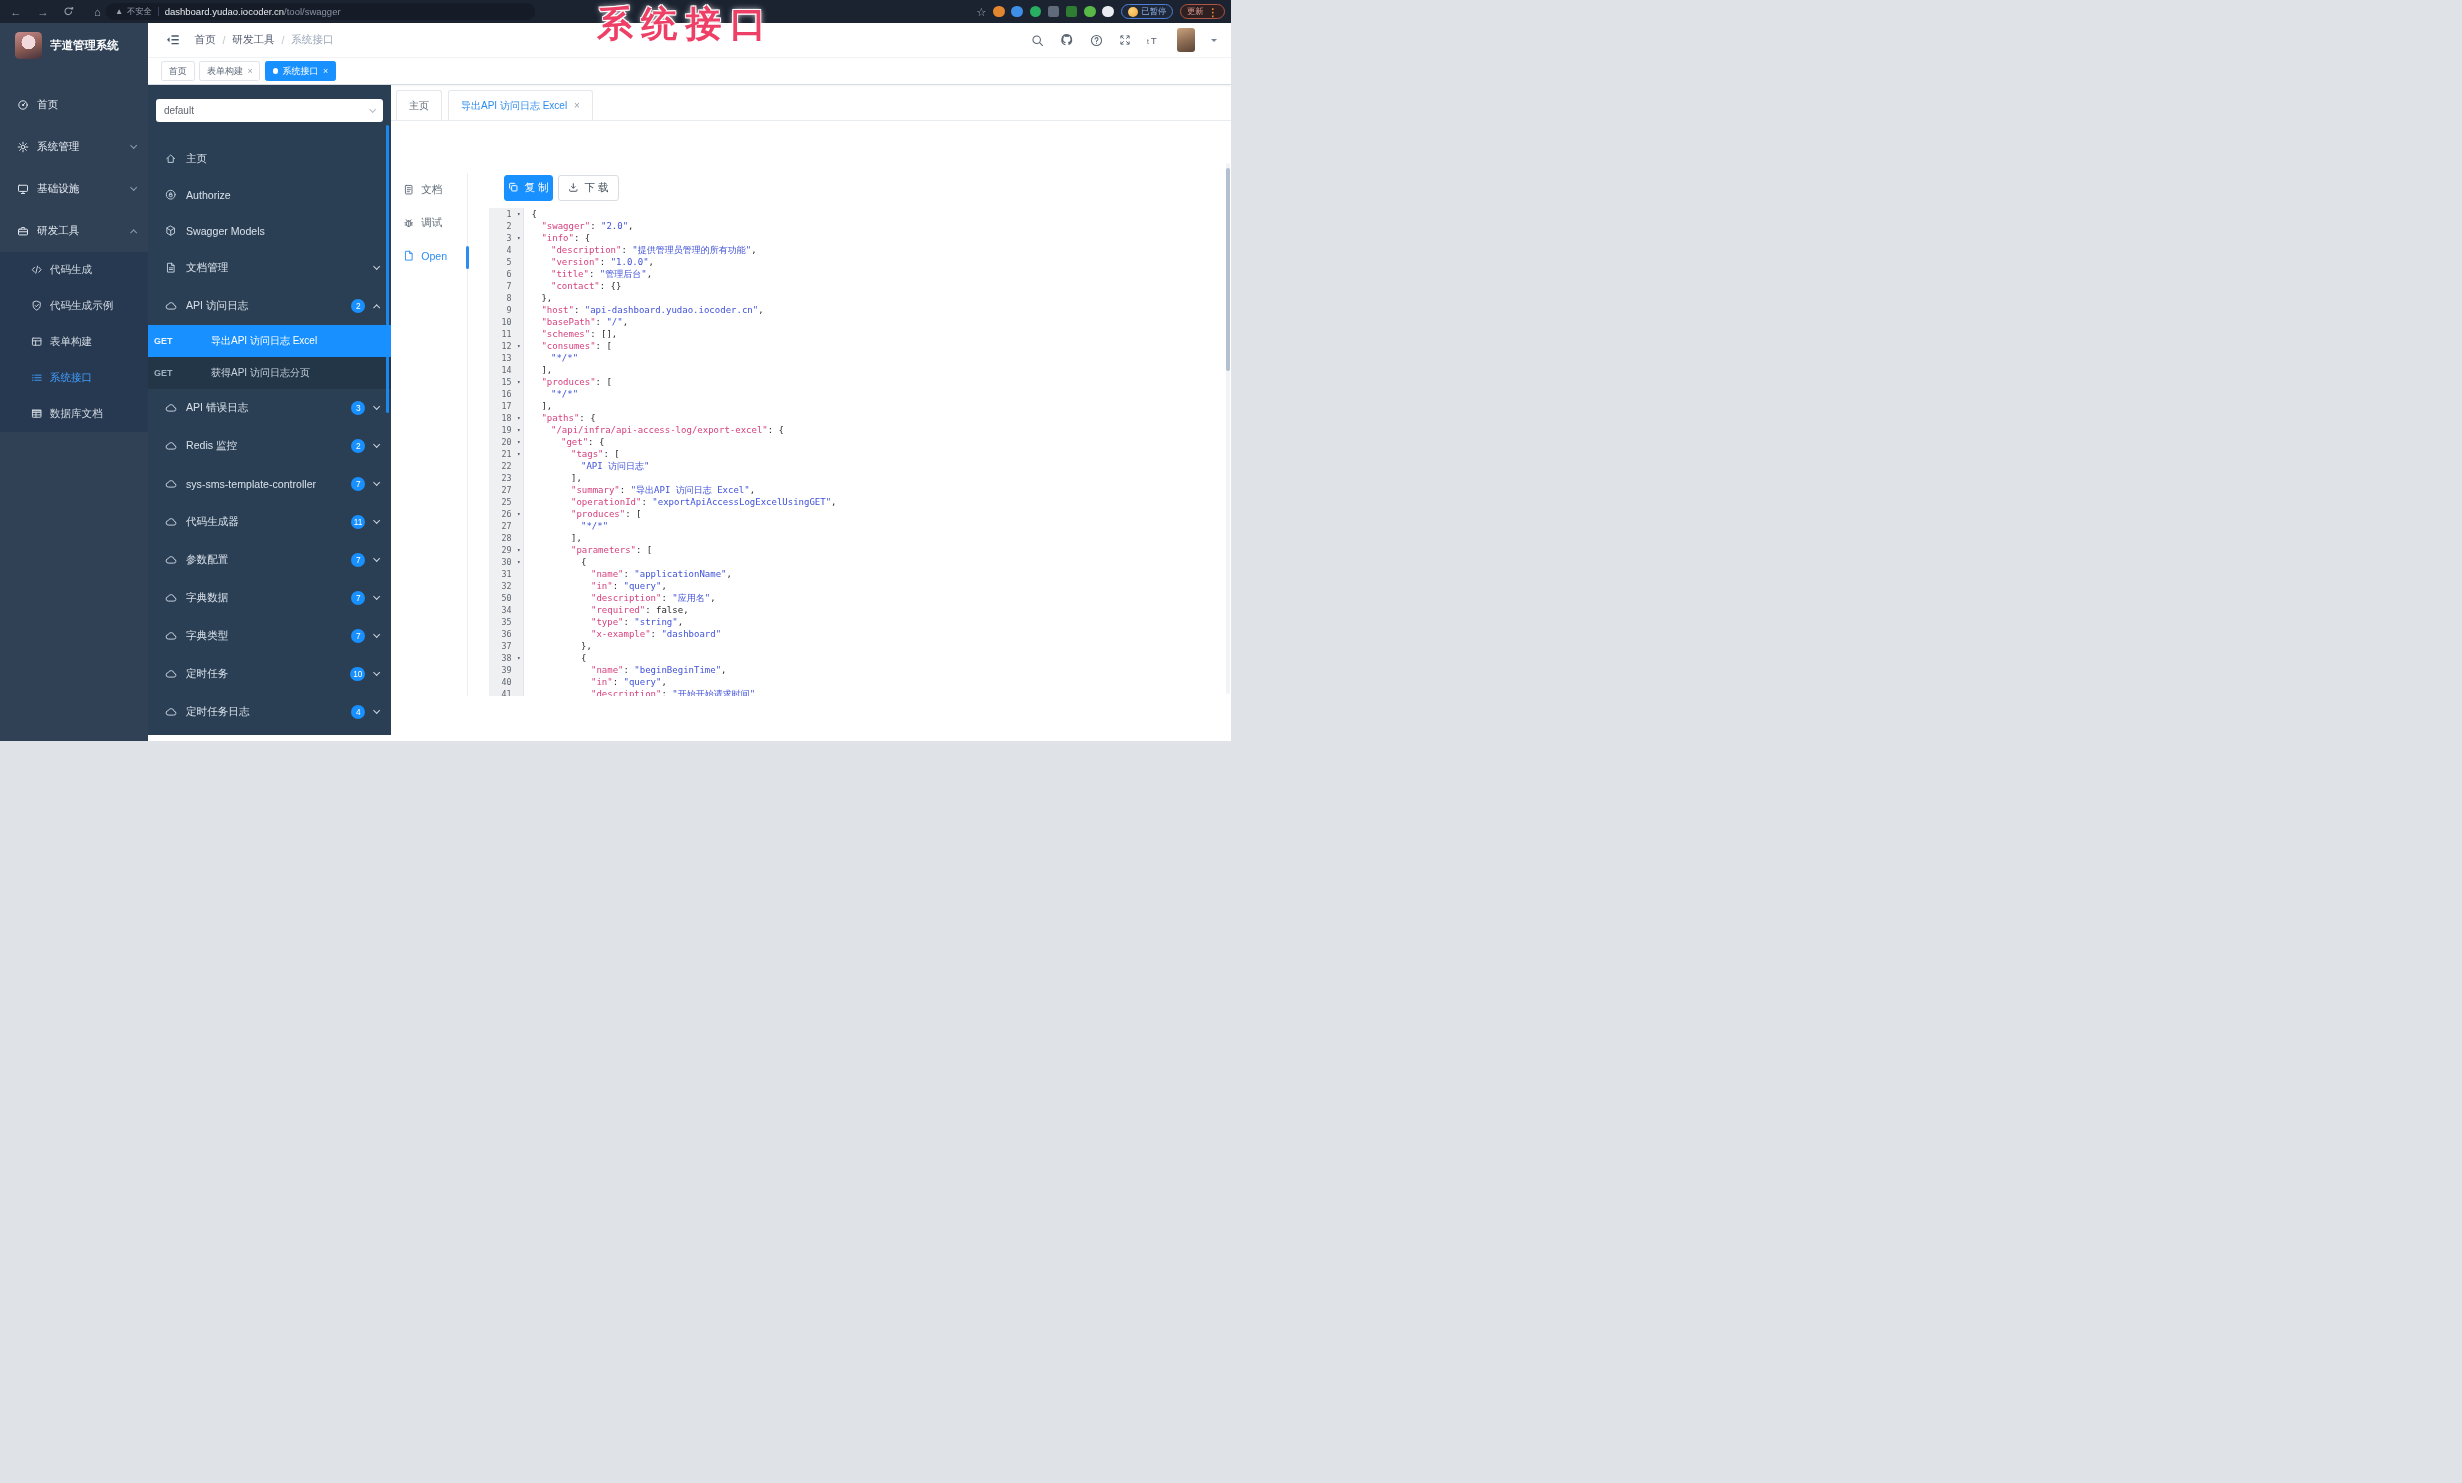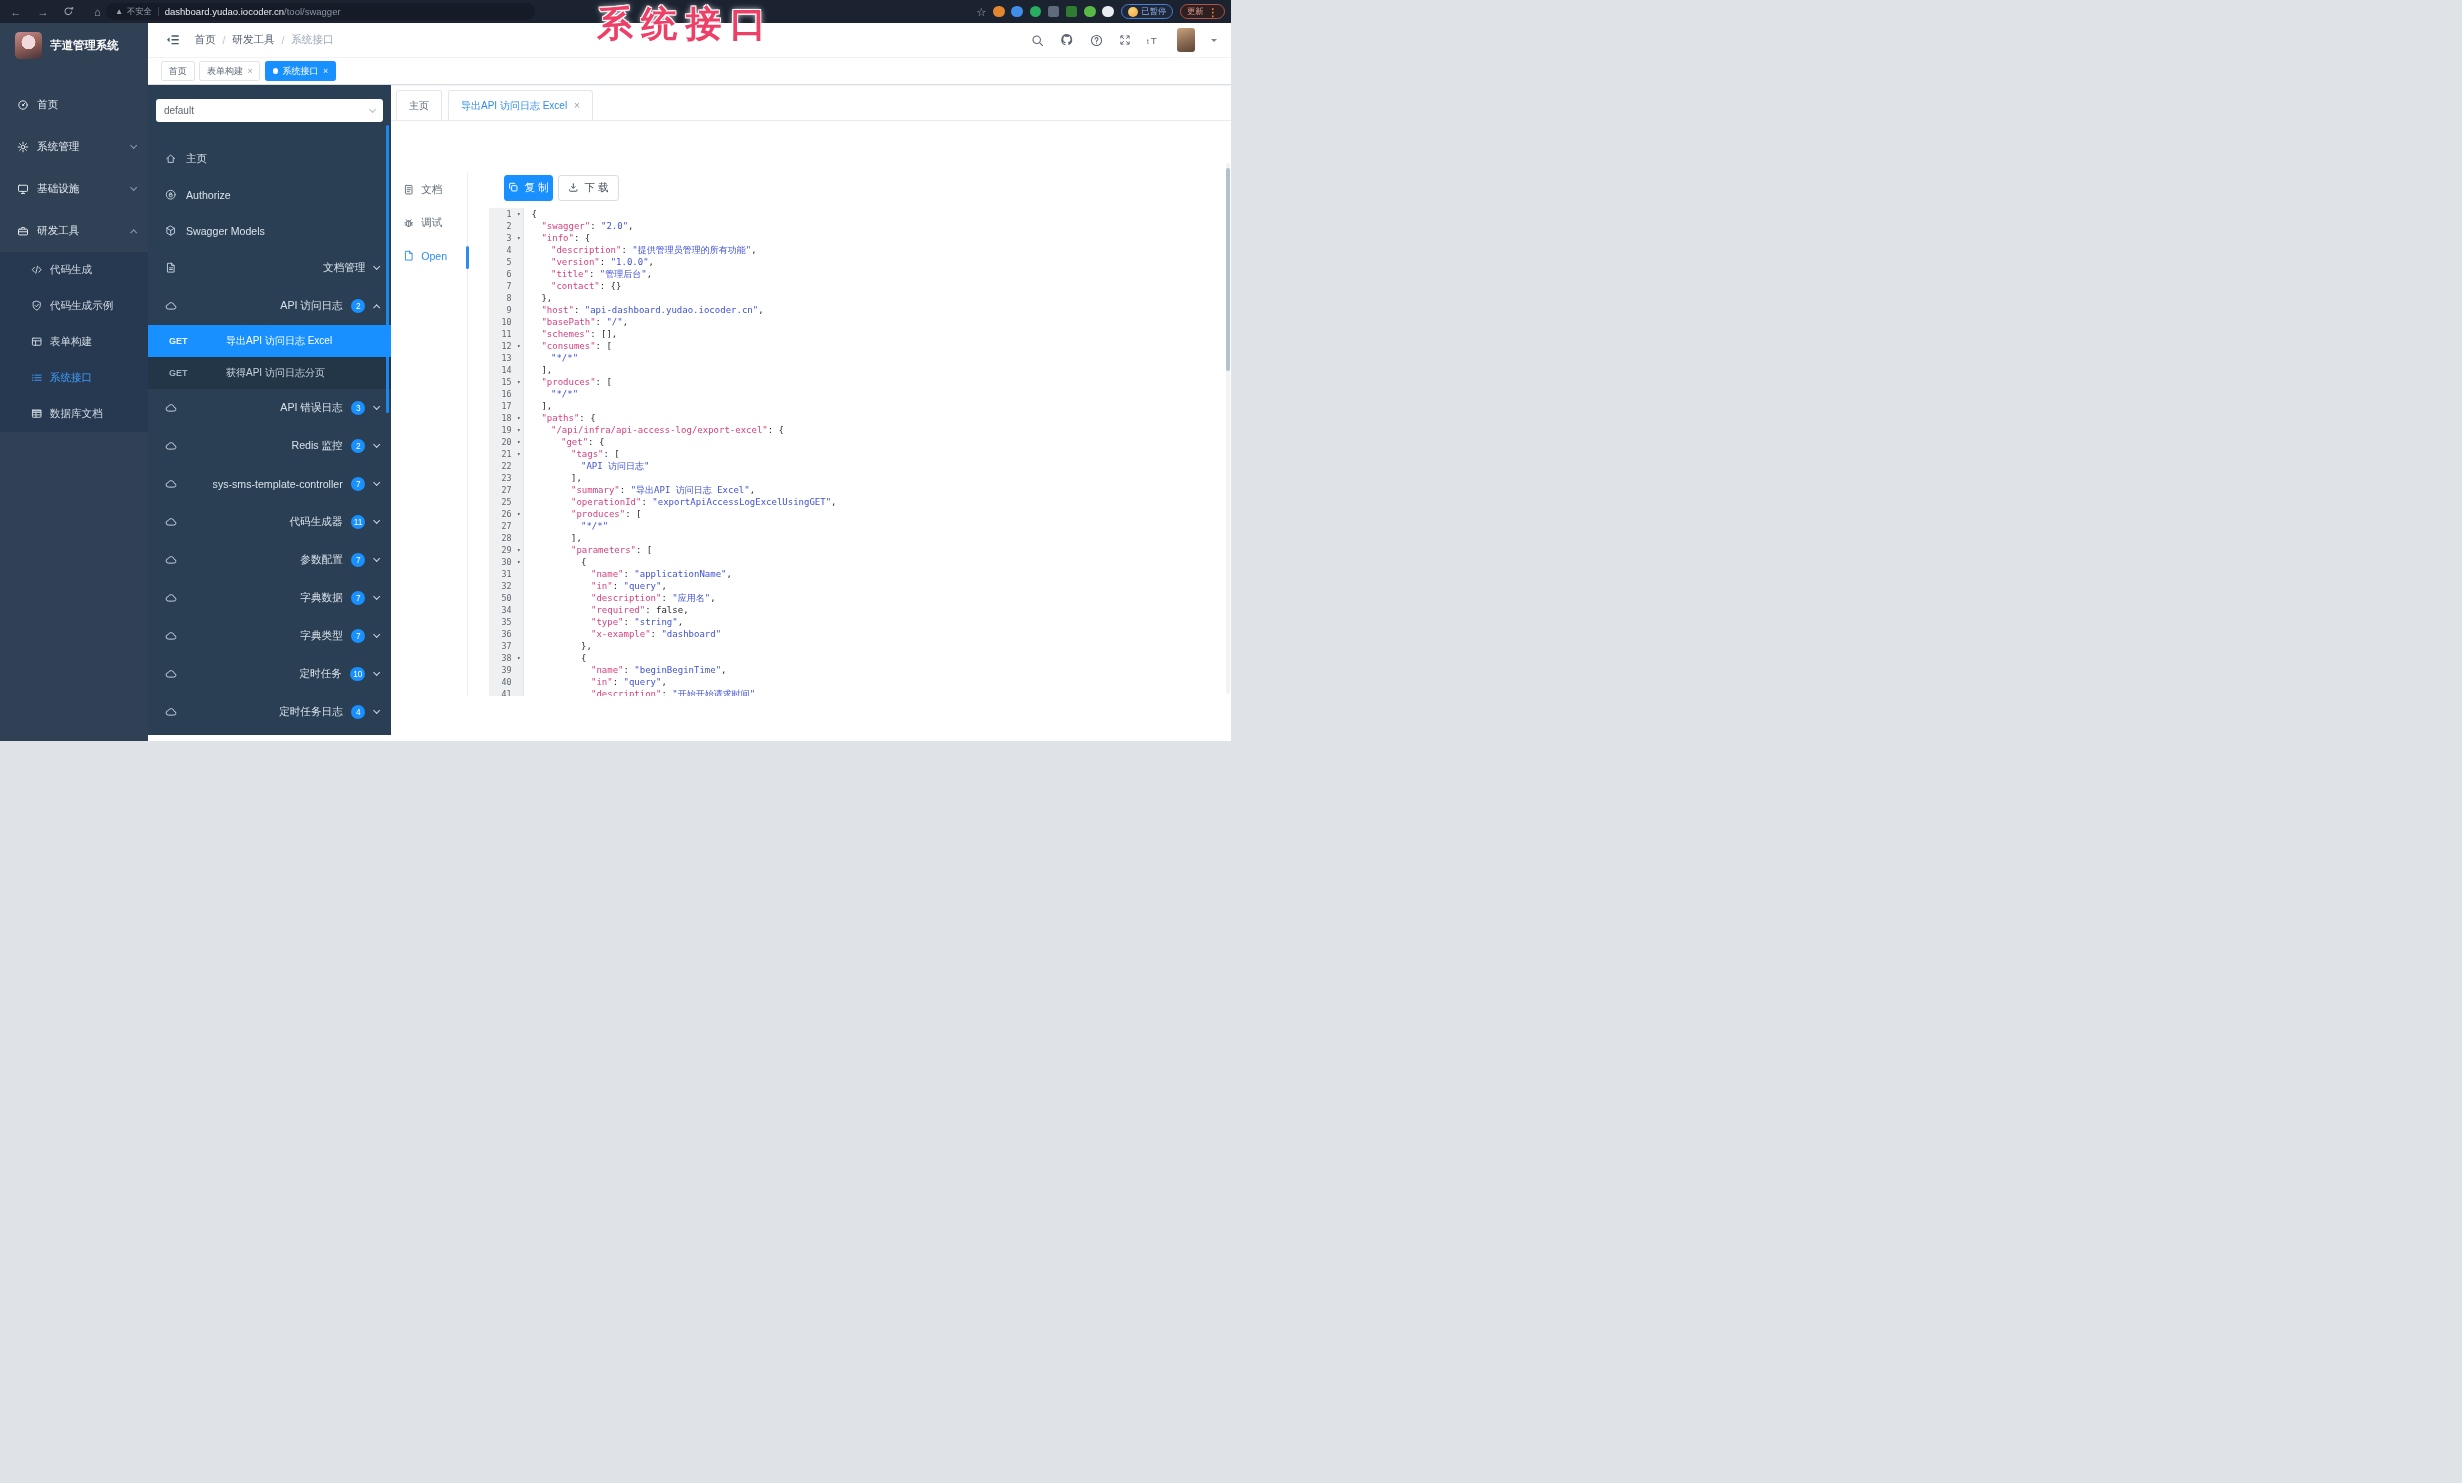--- a/index.html
+++ b/index.html
@@ -72,26 +72,26 @@
   .tag.active .x{color:#eaf4ff;}
 
   
   .sw-side{position:absolute;left:148px;top:85px;width:243px;height:650px;background:#2a3f54;overflow:hidden;z-index:4;}
   .sw-select{position:absolute;left:7.6px;right:7.6px;top:14.4px;height:23px;background:#fff;border-radius:3px;
              display:flex;align-items:center;padding:0 8.3px;color:#5f6670;font-size:10px;cursor:pointer;}
   .sw-select .chev{margin-left:auto;border-color:#b6bcc4;}
   .sw-list{position:absolute;left:0;right:0;top:56px;}
   .sw-item{display:flex;align-items:center;padding:0 12px 0 16.7px;color:#d9e1ea;font-size:10.6px;gap:8.3px;cursor:pointer;}
   .sw-item.link{height:36px;}
-  .sw-item.group{height:38px;text-align:right;}
+  .sw-item.group{height:38px;}
   .sw-item .ic{width:13px;display:flex;justify-content:center;flex-shrink:0;color:#c6d2de;}
   .sw-item .lb{flex:1;white-space:nowrap;overflow:hidden;}
   .badge{min-width:14.4px;height:14.4px;border-radius:7.6px;background:#1890ff;color:#fff;font-size:8.3px;
          display:inline-flex;align-items:center;justify-content:center;padding:0 3px;flex-shrink:0;}
-  .sw-api{height:32px;display:flex;align-items:center;padding-left:21px;font-size:10px;background:#233648;
+  .sw-api{height:32px;display:flex;align-items:center;padding-left:6px;font-size:10px;background:#233648;
           color:#c9d4de;cursor:pointer;}
   .sw-api .m{width:57px;font-weight:bold;font-size:9px;color:#9fb0c0;flex-shrink:0;}
   .sw-api .t{white-space:nowrap;overflow:hidden;}
   .sw-api.sel{background:#1890ff;color:#fff;}
   .sw-api.sel .m{color:#eaf4ff;}
   .sw-thumb{position:absolute;left:238px;top:40px;width:3px;height:288px;background:#1890ff;border-radius:1.5px;opacity:.9;}
 
   
   .doc{position:absolute;left:390px;top:85px;width:841px;height:650px;background:#fff;z-index:3;}
   .doc-head{height:52px;display:flex;align-items:center;border-bottom:0.8px solid #e8ebee;padding:0 56px 0 11.4px;}

